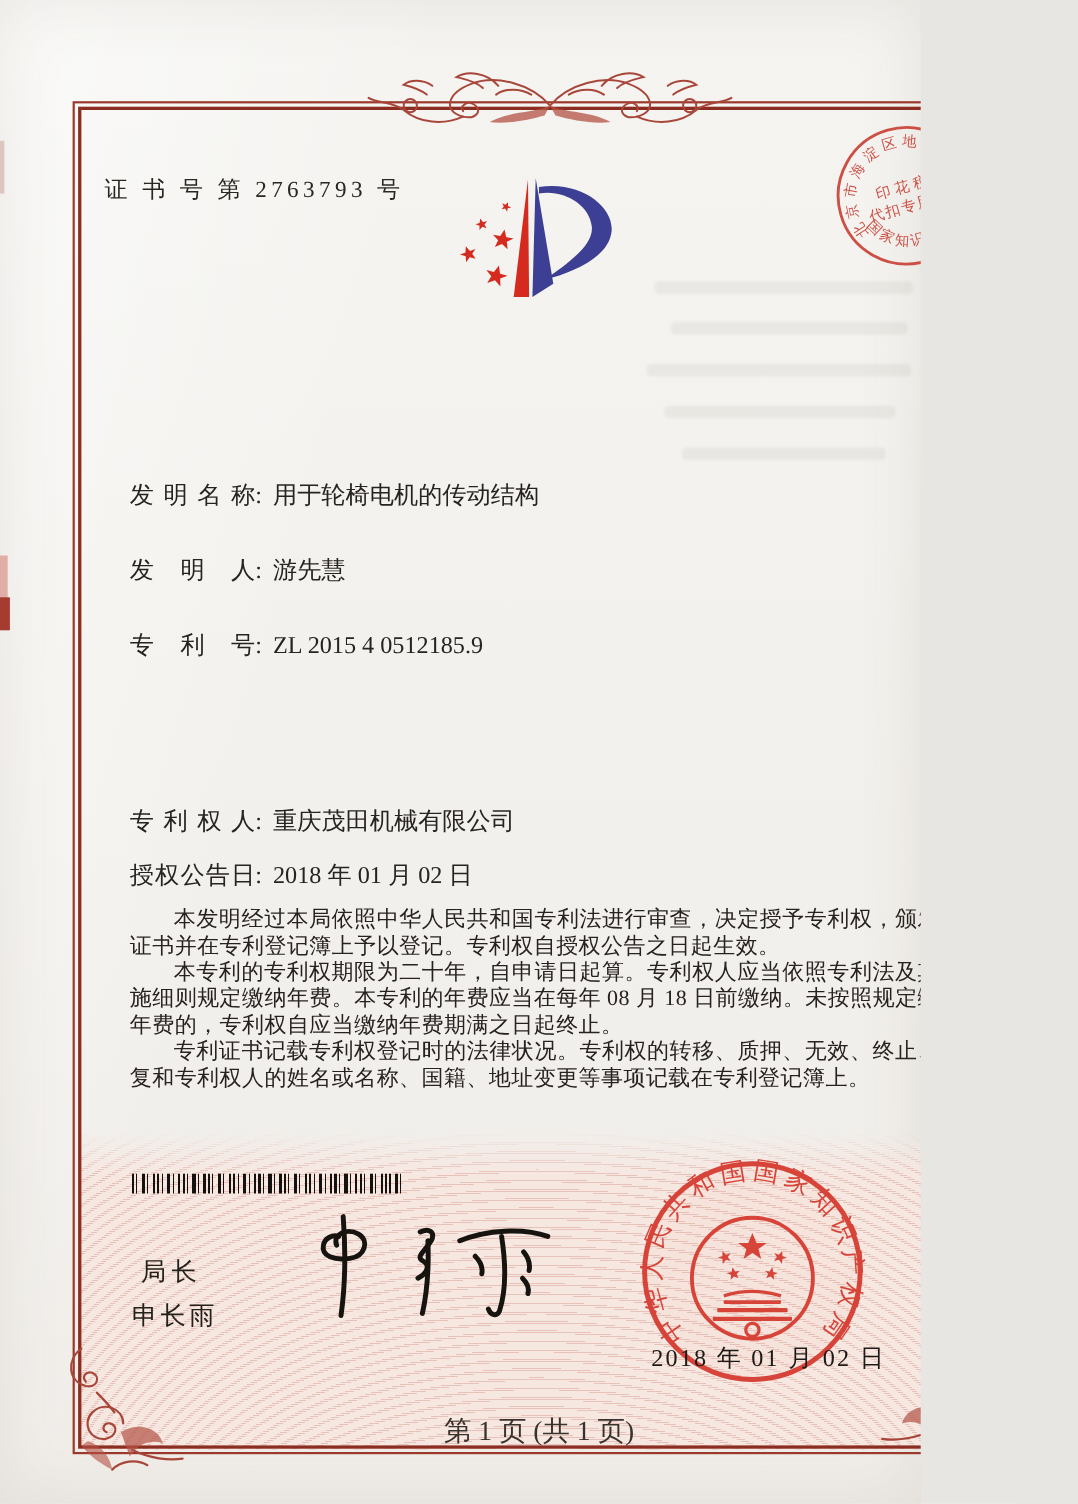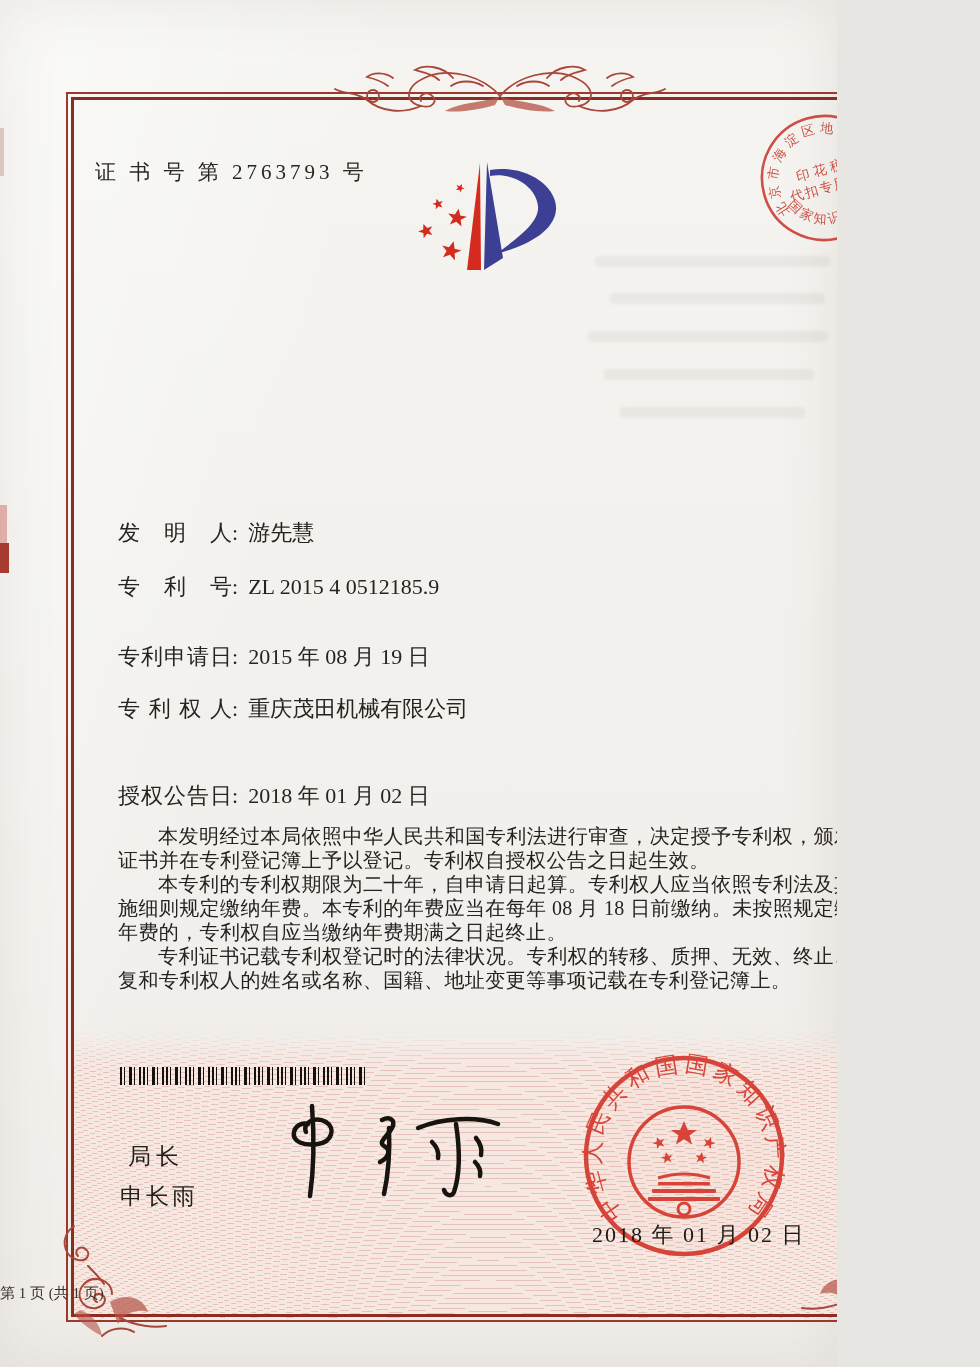--- a/index.html
+++ b/index.html
@@ -30,21 +30,21 @@
              color:#272220;text-align:justify;letter-spacing:.4px;}
   .body-text p{margin:0;text-indent:2em;}
   .barcode{position:absolute;left:120px;top:1067px;width:246px;height:18px;z-index:4;
      background:repeating-linear-gradient(90deg,
        #15110e 0 2px,transparent 2px 4px,#15110e 4px 5px,transparent 5px 9px,
        #15110e 9px 12px,transparent 12px 14px,#15110e 14px 15px,transparent 15px 19px,
        #15110e 19px 21px,transparent 21px 23px);}
   .signer-title{position:absolute;left:128px;top:1141px;font-size:23px;color:#24201a;letter-spacing:5px;z-index:4;font-family:"Liberation Sans","DejaVu Sans",sans-serif;}
   .signer-name{position:absolute;left:120px;top:1181px;font-size:23px;color:#24201a;letter-spacing:3px;z-index:4;font-family:Liberation Serif, serif;}
   .seal-date{position:absolute;left:592px;top:1220px;font-size:22px;color:#1d1a16;letter-spacing:2px;z-index:6;}
-  .footer{position:absolute;left:0;top:1284px;width:980px;text-align:left;font-size:15px;color:#3a332d;z-index:4;}
+  .footer{position:absolute;left:0;top:1284px;width:980px;text-align:center;font-size:25px;color:#3a332d;z-index:4;}
   
   .logo{position:absolute;left:408px;top:148px;z-index:4;}
   .tax-stamp{position:absolute;left:754px;top:108px;z-index:5;transform:rotate(-16deg);opacity:.88;}
   .office-seal{position:absolute;left:578px;top:1050px;z-index:5;opacity:.92;}
   .signature{position:absolute;left:272px;top:1098px;z-index:5;}
   .orn-top{position:absolute;left:333px;top:56px;z-index:3;}
   .orn-bl{position:absolute;left:50px;top:1222px;z-index:3;}
   .orn-br{position:absolute;left:800px;top:1198px;z-index:3;transform:scaleX(-1);}
   
   .ghost{position:absolute;background:rgba(125,118,108,.09);border-radius:4px;filter:blur(1.5px);z-index:1;}
@@ -132,30 +132,30 @@
       <textPath href="#taxArcTop" startOffset="50%" text-anchor="middle">北京市海淀区地方税务局</textPath>
     </text>
     <text font-size="13" fill="#c8392e" letter-spacing="2.5" font-family="Liberation Serif, DejaVu Serif, serif">
       <textPath href="#taxArcBot" startOffset="50%" text-anchor="middle">国家知识产权局</textPath>
     </text>
     <text x="70" y="66" text-anchor="middle" font-size="13.5" fill="#c8392e" letter-spacing="4" font-family="Liberation Serif, DejaVu Serif, serif">印花税</text>
     <text x="70" y="84" text-anchor="middle" font-size="13.5" fill="#c8392e" letter-spacing="1.5" font-family="Liberation Serif, DejaVu Serif, serif">代扣专用章</text>
   </svg>
 
 
-  <div class="field" style="top:503px;margin-top:15px;">
+  <div class="field" style="top:435px;">
+    <span class="f-label">发明名称</span><span class="f-colon">:</span><span class="f-value">用于轮椅电机的传动结构</span>
+  </div>
+  <div class="field" style="top:503px;">
     <span class="f-label">发明人</span><span class="f-colon">:</span><span class="f-value">游先慧</span>
   </div>
   <div class="field" style="top:572px;">
     <span class="f-label">专利号</span><span class="f-colon">:</span><span class="f-value">ZL 2015 4 0512185.9</span>
   </div>
-  <div class="field" style="top:642px;">
-    <span class="f-label">专利申请日</span><span class="f-colon">:</span><span class="f-value">2015 年 08 月 19 日</span>
-  </div>
-  <div class="field" style="top:694px;">
+  <div class="field" style="top:732px;">
     <span class="f-label">专利权人</span><span class="f-colon">:</span><span class="f-value">重庆茂田机械有限公司</span>
   </div>
   <div class="field" style="top:781px;">
     <span class="f-label">授权公告日</span><span class="f-colon">:</span><span class="f-value">2018 年 01 月 02 日</span>
   </div>
 
   <div class="body-text">
     <p>本发明经过本局依照中华人民共和国专利法进行审查，决定授予专利权，颁发本证书并在专利登记簿上予以登记。专利权自授权公告之日起生效。</p>
     <p>本专利的专利权期限为二十年，自申请日起算。专利权人应当依照专利法及其实施细则规定缴纳年费。本专利的年费应当在每年 08 月 18 日前缴纳。未按照规定缴纳年费的，专利权自应当缴纳年费期满之日起终止。</p>
     <p>专利证书记载专利权登记时的法律状况。专利权的转移、质押、无效、终止、恢复和专利权人的姓名或名称、国籍、地址变更等事项记载在专利登记簿上。</p>

